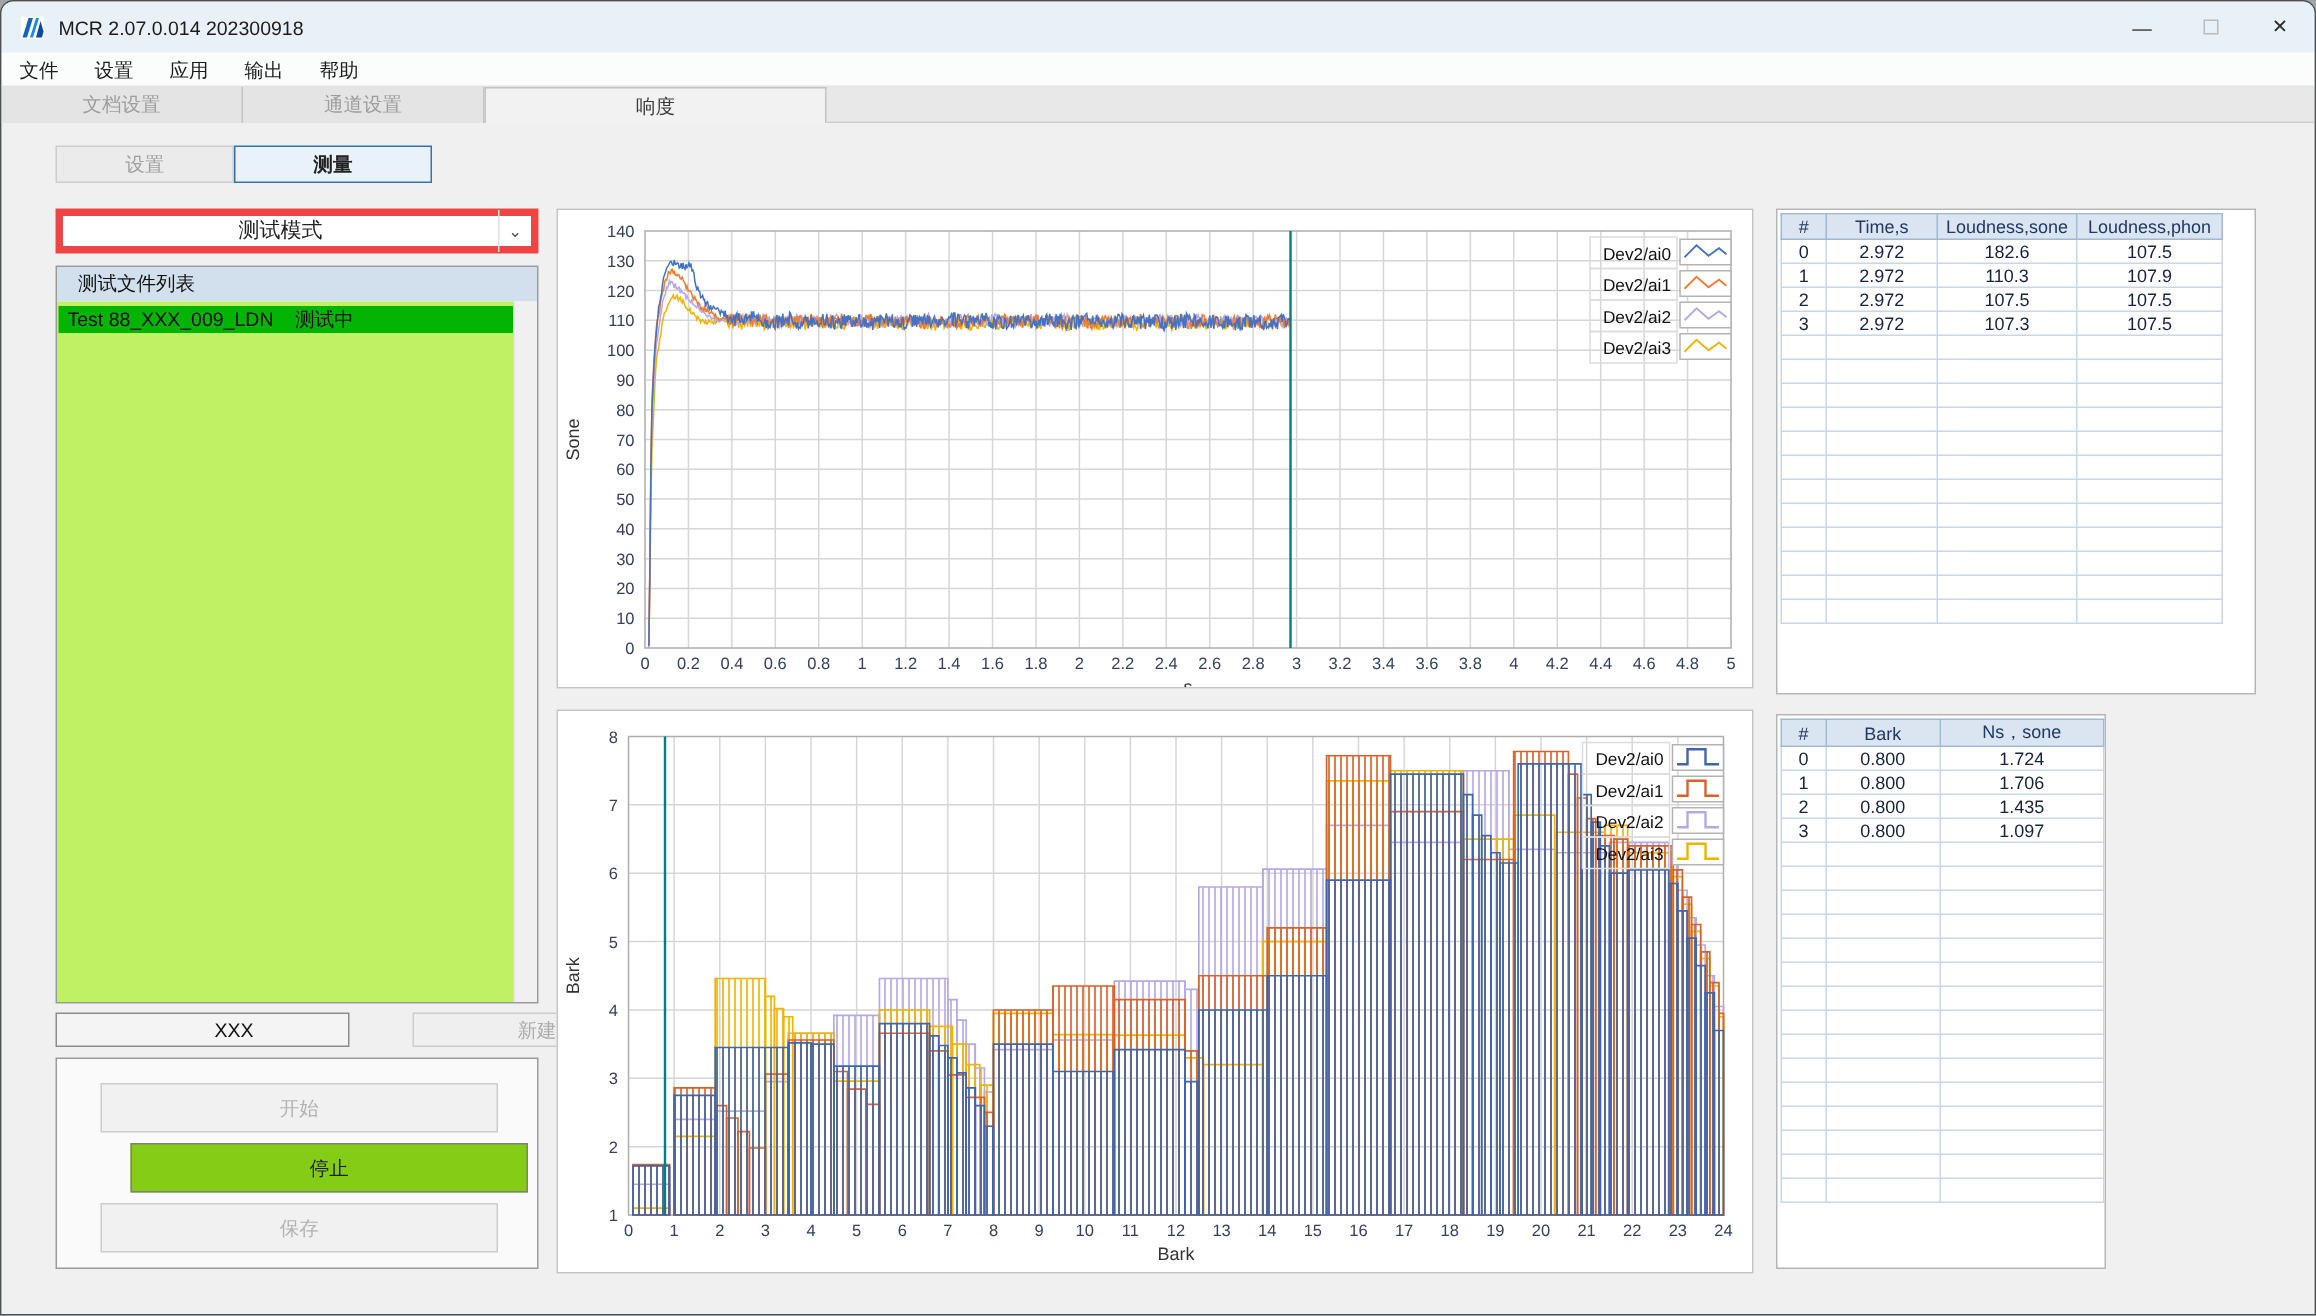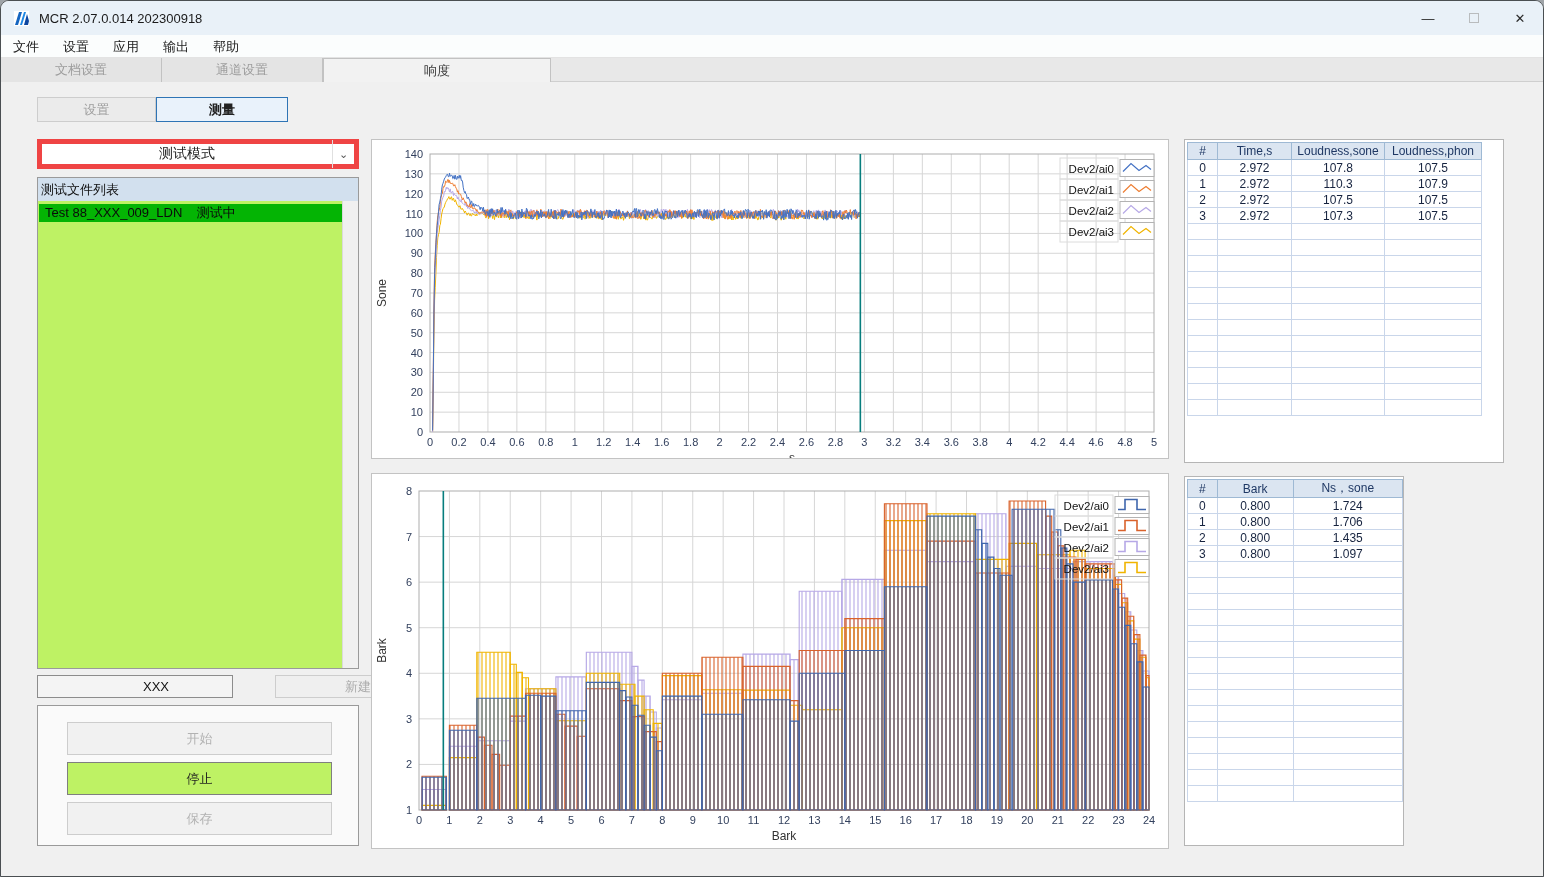--- a/index.html
+++ b/index.html
@@ -25,31 +25,31 @@
   
   .subtab{position:absolute;height:25px;font-size:13px;text-align:center;line-height:23px;}
   .subtab.plain{background:#ebebeb;border:1px solid #cdcdcd;color:#9f9f9f;}
   .subtab.selected{background:#e9f2fb;border:1px solid #2e74b5;color:#222;font-weight:bold;}
   
   .combo{position:absolute;left:36px;top:138px;width:322px;height:30px;background:#fff;border:5px solid #ef4444;
          display:flex;align-items:center;}
   .combo-label{flex:1;text-align:center;font-size:14px;color:#222;}
   .combo-arrow{width:22px;height:28px;border-left:1px solid #e0e0e0;display:flex;align-items:center;justify-content:center;color:#555;font-size:11px;}
   .listpanel{position:absolute;left:36px;top:176px;width:322px;height:492px;background:#fff;border:1px solid #9a9a9a;}
-  .listheader{height:23px;background:#d2e0ee;font-size:13px;color:#111;line-height:23px;padding-left:3px;}
+  .listheader{height:23px;background:#d2e0ee;font-size:13px;color:#111;line-height:23px;padding-left:14px;font-family:Liberation Mono, monospace;}
   .listbody{position:absolute;left:0;top:23px;right:16px;bottom:0;background:#bef264;}
   .list-scroll{position:absolute;top:23px;right:0;bottom:0;width:16px;background:#f0f0f0;border-left:1px solid #dadada;}
   .listitem{position:absolute;left:1px;top:3px;right:0;height:18px;font-size:13px;color:#0b0b0b;line-height:18px;padding-left:6px;white-space:pre;}
   .btn{position:absolute;font-size:13px;text-align:center;padding-left:42px;}
   .btn.enabled-strong{background:#f4f4f4;border:1px solid #8c8c8c;color:#111;}
   .btn.disabled{background:#efefef;border:1px solid #cdcdcd;color:#ababab;}
   .groupbox{position:absolute;left:36px;top:704px;width:322px;height:141px;background:#fafafa;border:1px solid #9a9a9a;}
   .gbtn{position:absolute;left:29px;width:265px;height:33px;font-size:13px;text-align:center;line-height:31px;}
   .gbtn.off{background:#f1f1f1;border:1px solid #cdcdcd;color:#b2b2b2;}
-  .gbtn.on{background:#bef264;border:1px solid #7f7f7f;color:#1e1e1e;}
+  .gbtn.on{background:#84cc16;border:1px solid #7f7f7f;color:#1e1e1e;margin-left:20px;}
   
   .chartpanel{position:absolute;background:#fff;border:1px solid #c3c3c3;}
   .tablepanel{position:absolute;background:#fff;border:1px solid #b5b5b5;overflow:hidden;}
   table.grid{border-collapse:collapse;table-layout:fixed;margin-left:2px;margin-top:2px;}
   table.grid th{background:#dbe5f1;color:#1f3864;font-weight:normal;font-size:12px;height:17px;
                 border:1px solid #9eb9d4;padding:0;text-align:center;}
   table.grid td{font-size:12px;color:#16233f;height:16px;border:1px solid #c9d6ea;padding:0;text-align:center;background:#fff;}
 </style>
 </head>
 <body>
@@ -482,21 +482,21 @@
                 <th>#</th>
                 <th>Time,s</th>
                 <th>Loudness,sone</th>
                 <th>Loudness,phon</th>
               </tr>
             </thead>
             <tbody>
               <tr>
                 <td>0</td>
                 <td>2.972</td>
-                <td>107.8</td>
+                <td>182.6</td>
                 <td>107.5</td>
               </tr>
               <tr>
                 <td>1</td>
                 <td>2.972</td>
                 <td>110.3</td>
                 <td>107.9</td>
               </tr>
               <tr>
                 <td>2</td>

